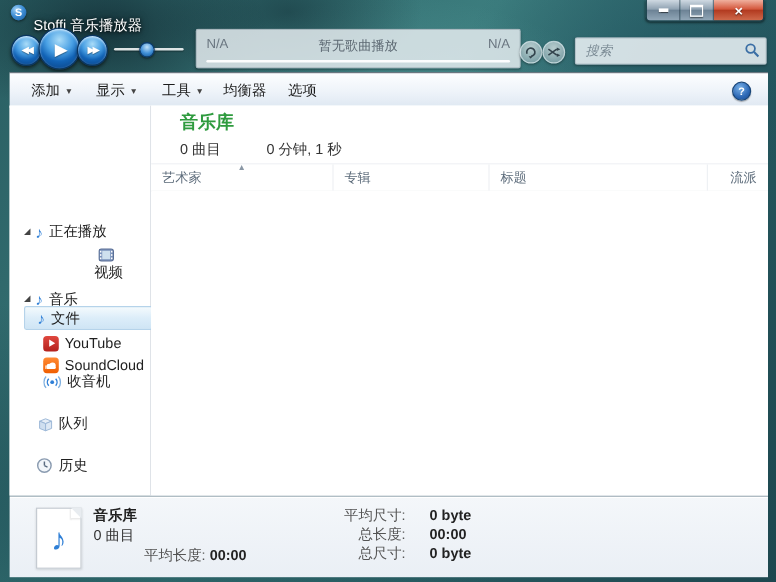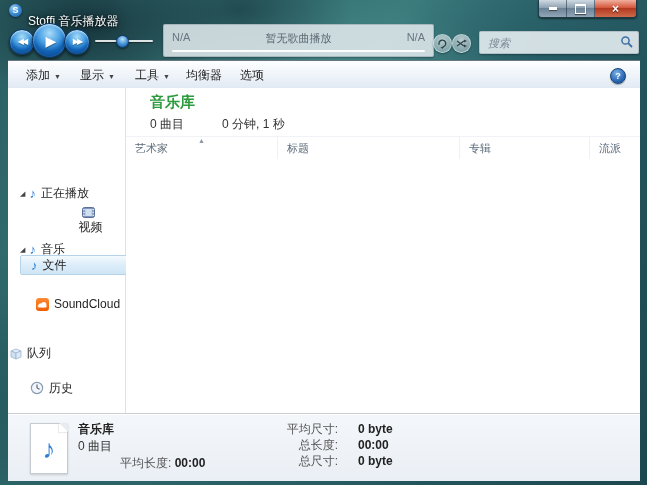--- a/index.html
+++ b/index.html
@@ -211,36 +211,50 @@
         <span class="expander">◢</span>
         <span class="note">♪</span>
         <span class="lbl">音乐</span>
       </div>
 
       <div class="sb-item sel" style="top:167px;padding-left:10px;">
         <span class="note">♪</span>
         <span class="lbl">文件</span>
       </div>
 
+      <div class="sb-item" style="top:189px;padding-left:28px;">
+        <span class="sq-ic yt"></span>
+        <span class="lbl">YouTube</span>
+      </div>
 
       <div class="sb-item" style="top:207px;padding-left:28px;">
         <span class="sq-ic sc">
           <svg width="13" height="13" viewBox="0 0 13 13" style="position:absolute;left:0;top:0;">
             <circle cx="5" cy="7.4" r="2.2" fill="#fff"></circle>
               <circle cx="7.8" cy="6.6" r="2.6" fill="#fff"></circle>
             <rect x="4.5" y="7" width="6" height="2.6" rx="1.3" fill="#fff"></rect>
             <rect x="1.8" y="6.4" width="1" height="3.2" rx="0.5" fill="#fff"></rect>
             <rect x="3.2" y="5.8" width="1" height="3.8" rx="0.5" fill="#fff"></rect>
           </svg>
         </span>
         <span class="lbl">SoundCloud</span>
       </div>
 
-
-      <div class="sb-item" style="top:256px;">
+      <div class="sb-item" style="top:221px;padding-left:28px;">
+        <svg class="svg-ic" width="15" height="13" viewBox="0 0 15 13">
+          <circle cx="7.5" cy="6.5" r="1.6" fill="#2f7fd6"></circle>
+          <path d="M4.6 3.6 A4.3 4.3 0 0 0 4.6 9.4" fill="none" stroke="#2f7fd6" stroke-width="1.2"></path>
+          <path d="M10.4 3.6 A4.3 4.3 0 0 1 10.4 9.4" fill="none" stroke="#2f7fd6" stroke-width="1.2"></path>
+          <path d="M2.4 1.8 A7 7 0 0 0 2.4 11.2" fill="none" stroke="#7fb0e0" stroke-width="1.1"></path>
+          <path d="M12.6 1.8 A7 7 0 0 1 12.6 11.2" fill="none" stroke="#7fb0e0" stroke-width="1.1"></path>
+        </svg>
+        <span class="lbl">收音机</span>
+      </div>
+
+      <div class="sb-item" style="top:256px;padding-left:22px;">
         <svg class="svg-ic" width="14" height="14" viewBox="0 0 14 14">
           <polygon points="3,5 8,3 13,5 8,7" fill="#e6eef7" stroke="#9ab6d6" stroke-width="0.8"></polygon>
           <polygon points="3,5 8,7 8,13 3,11" fill="#cfdff0" stroke="#9ab6d6" stroke-width="0.8"></polygon>
           <polygon points="13,5 8,7 8,13 13,11" fill="#dde8f4" stroke="#9ab6d6" stroke-width="0.8"></polygon>
         </svg>
         <span class="lbl">队列</span>
       </div>
 
       <div class="sb-item" style="top:291px;padding-left:22px;">
         <svg class="svg-ic" width="14" height="14" viewBox="0 0 14 14">
@@ -278,27 +292,27 @@
     <div class="main">
       <div class="lib-title" style="color:#2f9b3f;">音乐库</div>
       <div class="lib-count">0 曲目</div>
       <div class="lib-dur">0 分钟, 1 秒</div>
 
       <div class="thead">
         <div class="th" style="width:152px;">
           <span>艺术家</span>
           <span class="sort">▲</span>
         </div>
+        <div class="th" style="width:130px;">
+          <span>专辑</span>
+        </div>
         <div class="th" style="width:182px;">
           <span>标题</span>
         </div>
-        <div class="th" style="width:130px;">
-          <span>专辑</span>
-        </div>
-        <div class="th" style="width:50px;">
+        <div class="th" style="width:50px;justify-content:center;">
           <span>流派</span>
         </div>
       </div>
 
       <div style="position:absolute;left:0;top:71px;width:514px;height:254px;background:#fff;"></div>
     </div>
   </div>
 
   <div class="statusbar">
     <div class="doc-ic">

